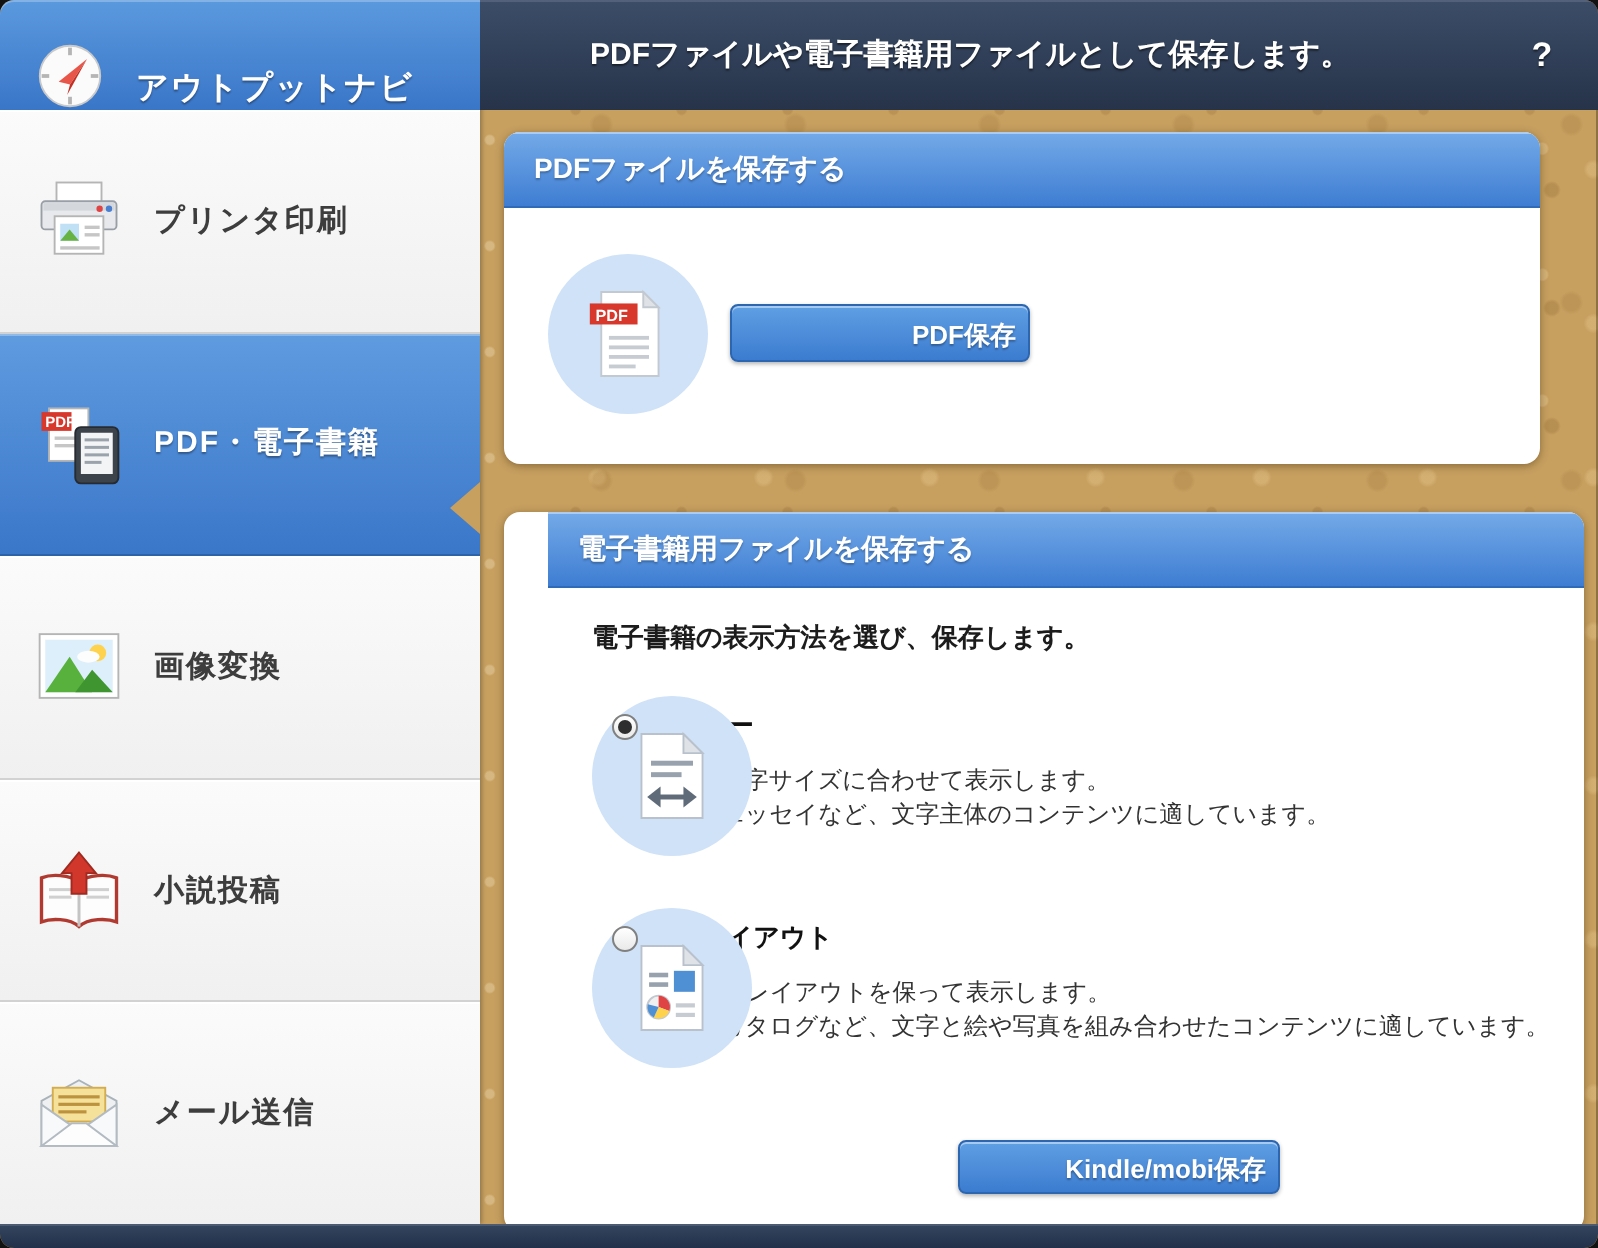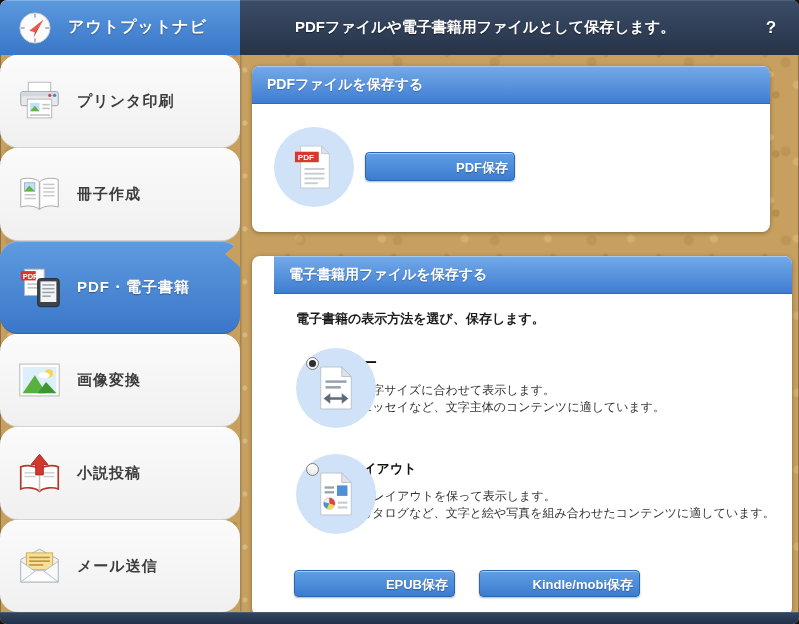--- a/index.html
+++ b/index.html
@@ -12,29 +12,29 @@
       radial-gradient(circle at 43% 82%, rgba(122,82,30,.18) 0 2px, transparent 3px),
       radial-gradient(circle at 86% 18%, rgba(255,235,190,.25) 0 2.5px, transparent 3.5px),
       radial-gradient(circle at 10% 70%, rgba(150,105,45,.2) 0 4px, transparent 6px),
       radial-gradient(circle at 60% 10%, rgba(224,190,130,.5) 0 3px, transparent 5px);
     background-size:47px 53px,61px 59px,53px 67px,71px 63px,97px 89px,83px 77px;
     box-shadow:inset 0 0 0 1px rgba(40,30,10,.35);}
 
   
   .sidebar{position:absolute;left:0;top:0;width:240px;height:612px;z-index:2;
     box-shadow:1px 0 2px rgba(0,0,0,.25);}
-  .sidebar-header{height:55px;display:flex;align-items:center;gap:15px;padding-left:17px;
+  .sidebar-header{height:55px;display:flex;align-items:flex-end;gap:15px;padding-left:17px;
     background:linear-gradient(#5b99de,#3a76c8);border-top-left-radius:7px;
     box-shadow:inset 0 1px 0 rgba(255,255,255,.25);}
   .sidebar-header .app-title{color:#fff;font-weight:bold;font-size:16px;letter-spacing:1px;
     text-shadow:0 1px 1px rgba(0,0,0,.35);}
   .nav-list{display:flex;flex-direction:column;height:557px;}
   .nav-item{flex:1;display:flex;align-items:center;gap:15px;padding-left:17px;cursor:pointer;
     background:linear-gradient(#fbfbfb,#f0f0f0);
-    border-bottom:1px solid #d2d2d2;box-shadow:inset 0 1px 0 #fff;border-radius:18px;}
+    border-bottom:1px solid #d2d2d2;box-shadow:inset 0 1px 0 #fff;}
   .nav-item:last-child{border-bottom:none;}
   .nav-item .nav-label{font-weight:bold;font-size:15px;color:#3d3d3d;letter-spacing:1px;}
   .nav-item.selected{background:linear-gradient(#5e9bdf,#3b77c9);
     border-bottom:1px solid #2d63a8;box-shadow:inset 0 1px 0 rgba(255,255,255,.3);}
   .nav-item.selected .nav-label{color:#fff;text-shadow:0 1px 1px rgba(0,0,0,.35);}
   .nav-icon{width:45px;display:flex;justify-content:center;flex:none;}
 
   
   .main-header{position:absolute;left:240px;top:0;width:559px;height:55px;z-index:2;
     background:linear-gradient(#3c4d68,#263349);border-top-right-radius:7px;
@@ -123,37 +123,20 @@
             <rect x="14" y="24" width="10" height="9" fill="#bfe0f5"></rect>
             <polygon points="14,33 19,27 24,33" fill="#66b344"></polygon>
             <rect x="27" y="25" width="8" height="1.8" fill="#c6c6c6"></rect>
             <rect x="27" y="29" width="8" height="1.8" fill="#c6c6c6"></rect>
             <rect x="14" y="36" width="21" height="1.8" fill="#c6c6c6"></rect>
           </svg>
         </span>
         <span class="nav-label">プリンタ印刷</span>
       </div>
 
-      <div class="nav-item">
-        <span class="nav-icon">
-          <svg width="45" height="40" viewBox="0 0 48 40">
-            <path d="M24 7 C19 2.5 9 2.5 4 4.5 L4 34 C9 32 19 32 24 36.5 C29 32 39 32 44 34 L44 4.5 C39 2.5 29 2.5 24 7 Z" fill="#fdfdfd" stroke="#a5a5a5"></path>
-            <line x1="24" y1="7" x2="24" y2="36.5" stroke="#b5b5b5" stroke-width="1.6"></line>
-            <rect x="8" y="8" width="11" height="9" fill="#bfe0f5" stroke="#8fb7d6"></rect>
-            <polygon points="8,17 13,11 19,17" fill="#66b344"></polygon>
-            <rect x="8" y="20" width="12" height="1.6" fill="#c9c9c9"></rect>
-            <rect x="8" y="24" width="12" height="1.6" fill="#c9c9c9"></rect>
-            <rect x="28" y="9" width="12" height="1.6" fill="#c9c9c9"></rect>
-            <rect x="28" y="13" width="12" height="1.6" fill="#c9c9c9"></rect>
-            <rect x="28" y="17" width="12" height="1.6" fill="#c9c9c9"></rect>
-            <rect x="28" y="21" width="12" height="1.6" fill="#c9c9c9"></rect>
-          </svg>
-        </span>
-        <span class="nav-label">冊子作成</span>
-      </div>
 
       <div class="nav-item selected">
         <span class="nav-icon">
           <svg width="45" height="42" viewBox="0 0 48 44">
             <rect x="8" y="3" width="21" height="28" fill="#fff" stroke="#b5b5b5"></rect>
             <rect x="11" y="18" width="14" height="1.8" fill="#c6c6c6"></rect>
             <rect x="11" y="22" width="14" height="1.8" fill="#c6c6c6"></rect>
             <rect x="4" y="5" width="16" height="10" fill="#d8372b"></rect>
             <text x="6" y="13" font-size="8" font-weight="bold" fill="#fff" font-family="sans-serif">PDF</text>
             <rect x="22" y="13" width="23" height="30" rx="3" fill="#3d434b" stroke="#262b31"></rect>
@@ -294,21 +277,20 @@
             <span class="radio"></span>
             <span class="radio-label">固定レイアウト</span>
           </div>
           <div class="option-desc">
             <div>意図したレイアウトを保って表示します。</div>
             <div>雑誌・カタログなど、文字と絵や写真を組み合わせたコンテンツに適しています。</div>
           </div>
         </div>
       </div>
 
-      <button class="blue-btn epub-btn">EPUB保存</button>
       <button class="blue-btn kindle-btn">Kindle/mobi保存</button>
 
     </div>
   </section>
 
   <div style="position:absolute;left:0;bottom:0;width:799px;height:12px;z-index:4;
               background:linear-gradient(#35465f,#22304a);border-radius:0 0 7px 7px;
               box-shadow:inset 0 1px 0 rgba(255,255,255,.12);"></div>
 </div>
 

